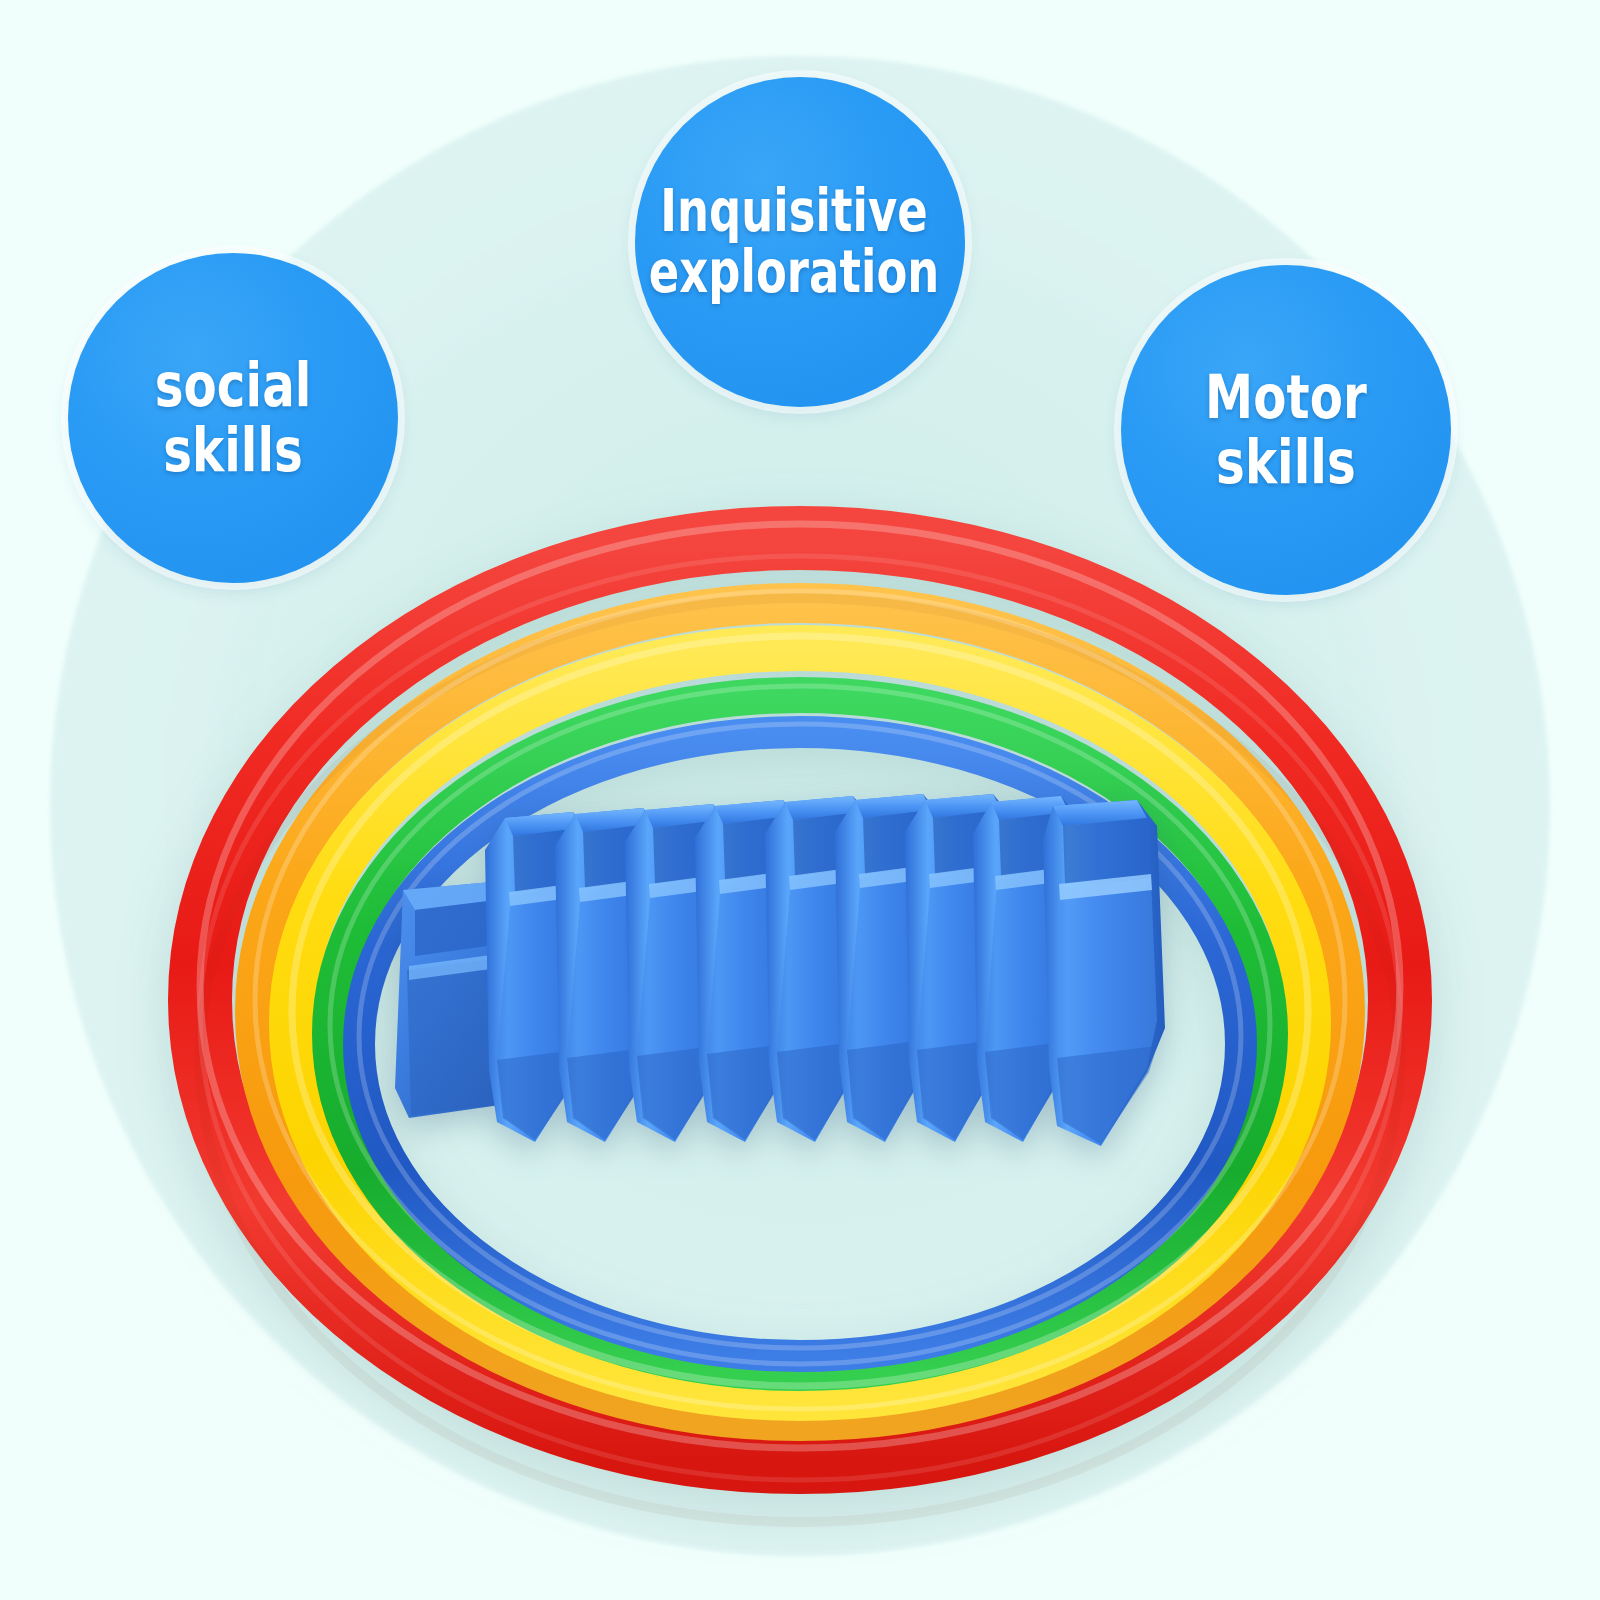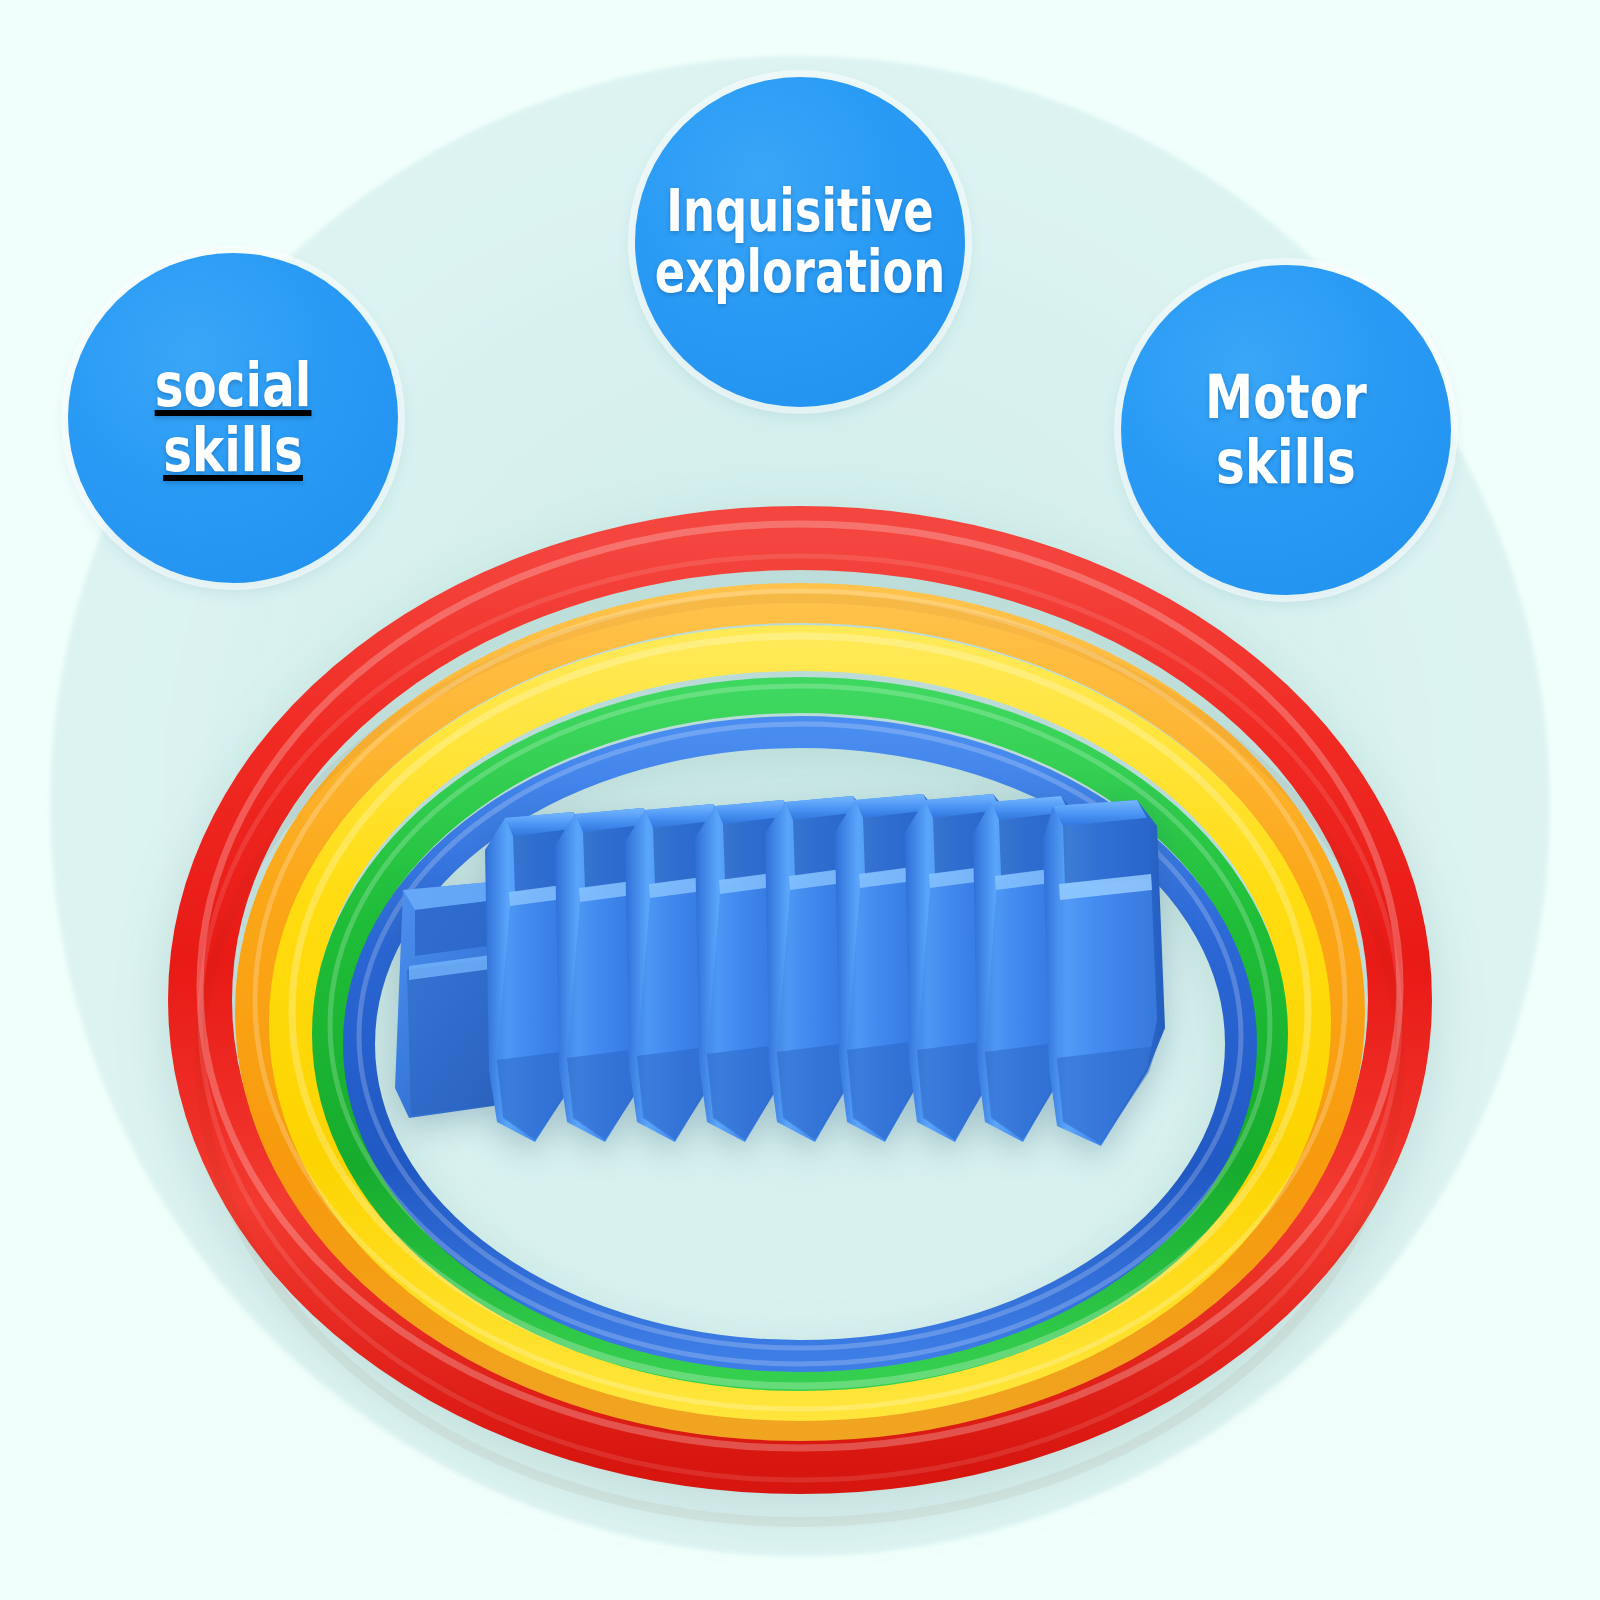--- a/index.html
+++ b/index.html
@@ -46,23 +46,23 @@
     box-shadow:0 0 0 7px rgba(255,255,255,.55), 0 6px 18px rgba(40,110,170,.18);
     display:flex;align-items:center;justify-content:center;text-align:center;
   }
   .badge .btxt{
     color:#ffffff;font-weight:700;line-height:1.06;letter-spacing:.1px;
     text-shadow:0 2px 5px rgba(10,70,125,.35);
     font-family:"DejaVu Sans Condensed","Liberation Sans",sans-serif;
     transform:scaleX(.88);
     padding:0 2px;white-space:pre-line;
   }
-  #badge-social{left:68px;top:253px;width:330px;height:330px;text-decoration:underline;}
+  #badge-social{left:68px;top:253px;width:330px;height:330px;}
   #badge-social .btxt{font-size:61px;}
-  #badge-inquisitive{left:635px;top:77px;width:330px;height:330px;}
+  #badge-inquisitive{left:635px;top:77px;width:330px;height:330px;justify-content:flex-end;}
   #badge-inquisitive .btxt{font-size:58px;transform:scaleX(.86);}
   #badge-motor{left:1121px;top:265px;width:330px;height:330px;}
   #badge-motor .btxt{font-size:61px;}
 </style>
 </head>
 <body>
 
 <div id="stage">
 
   <div class="bg-base"></div>

